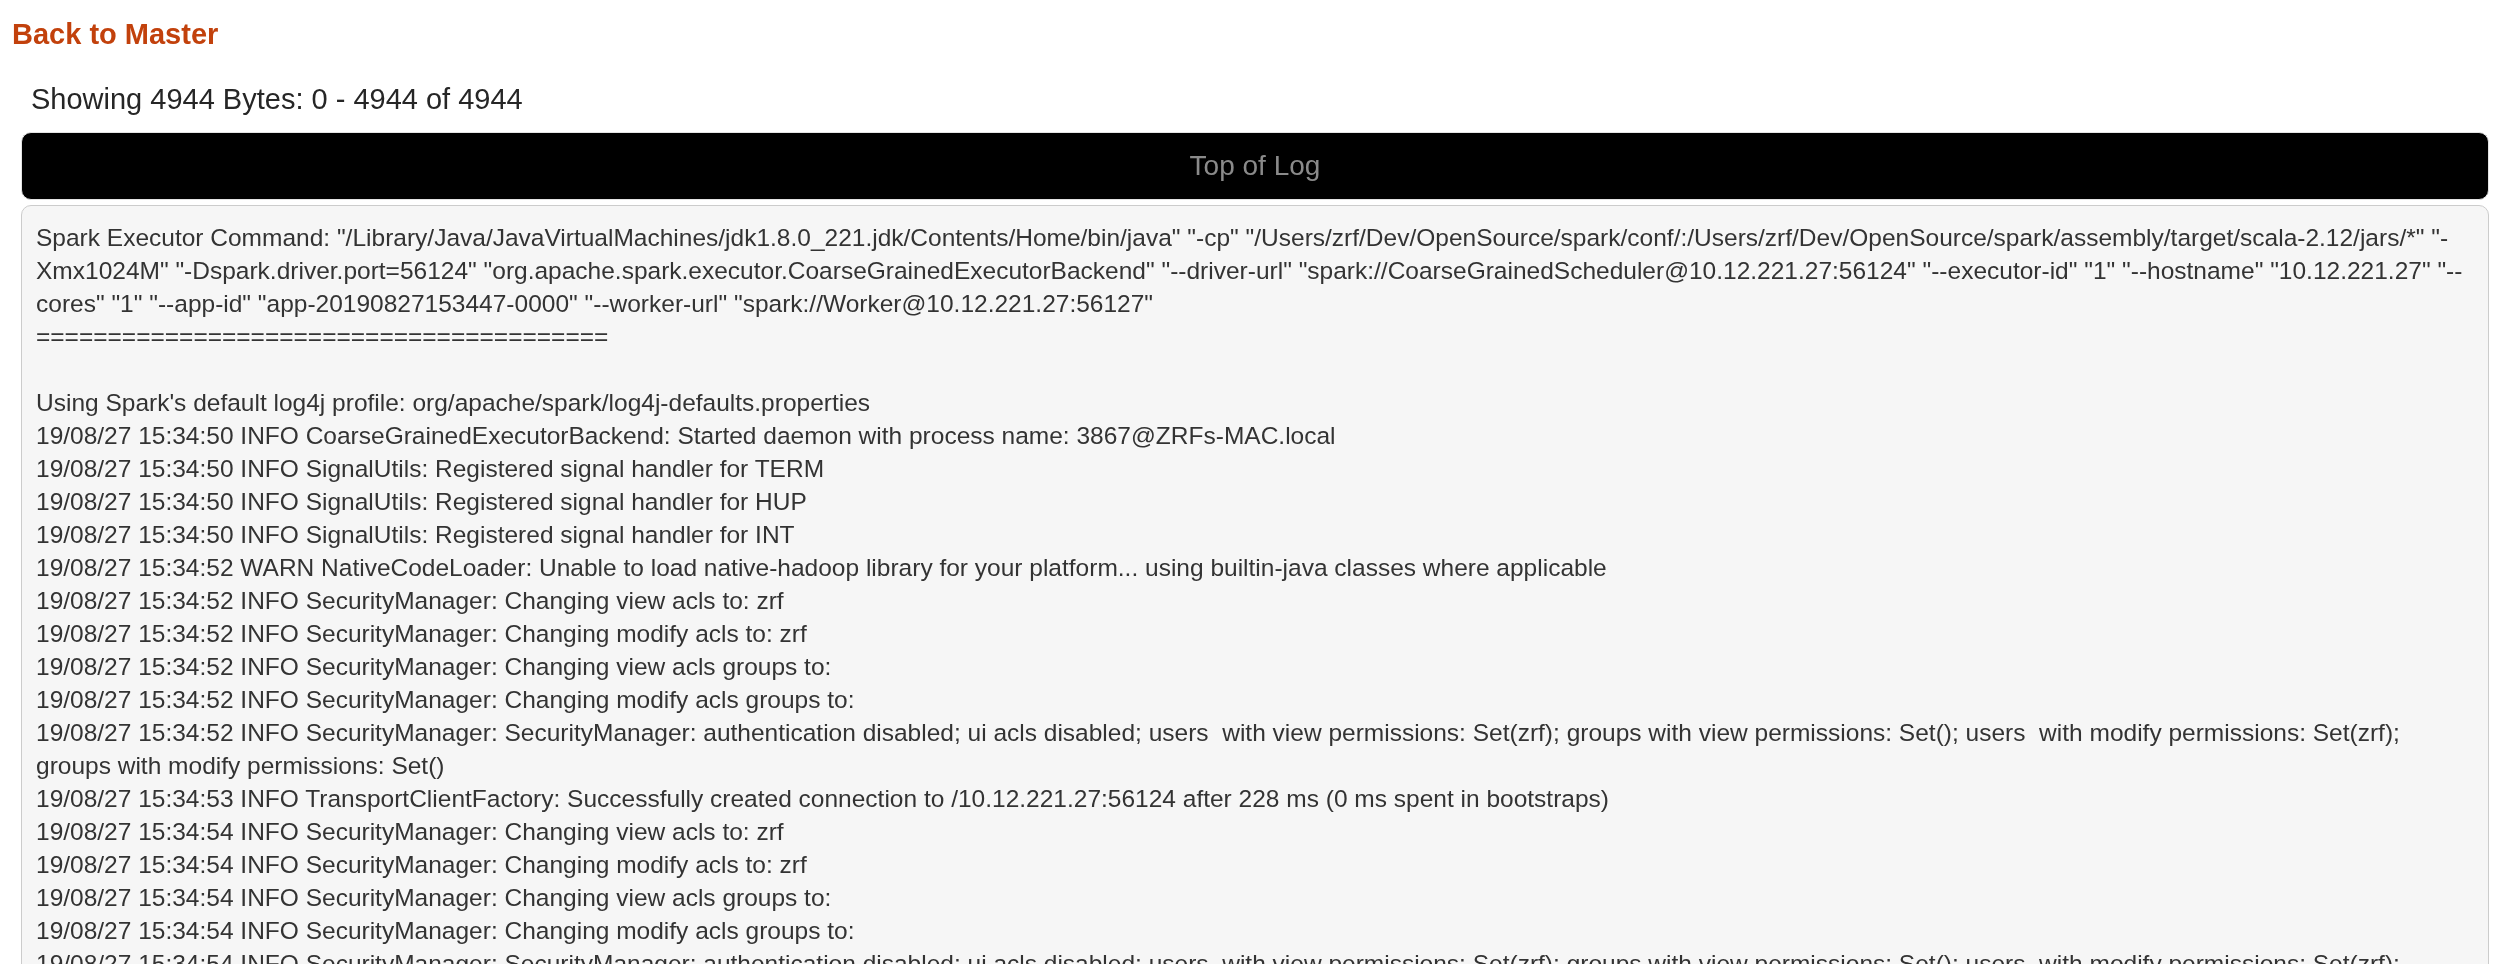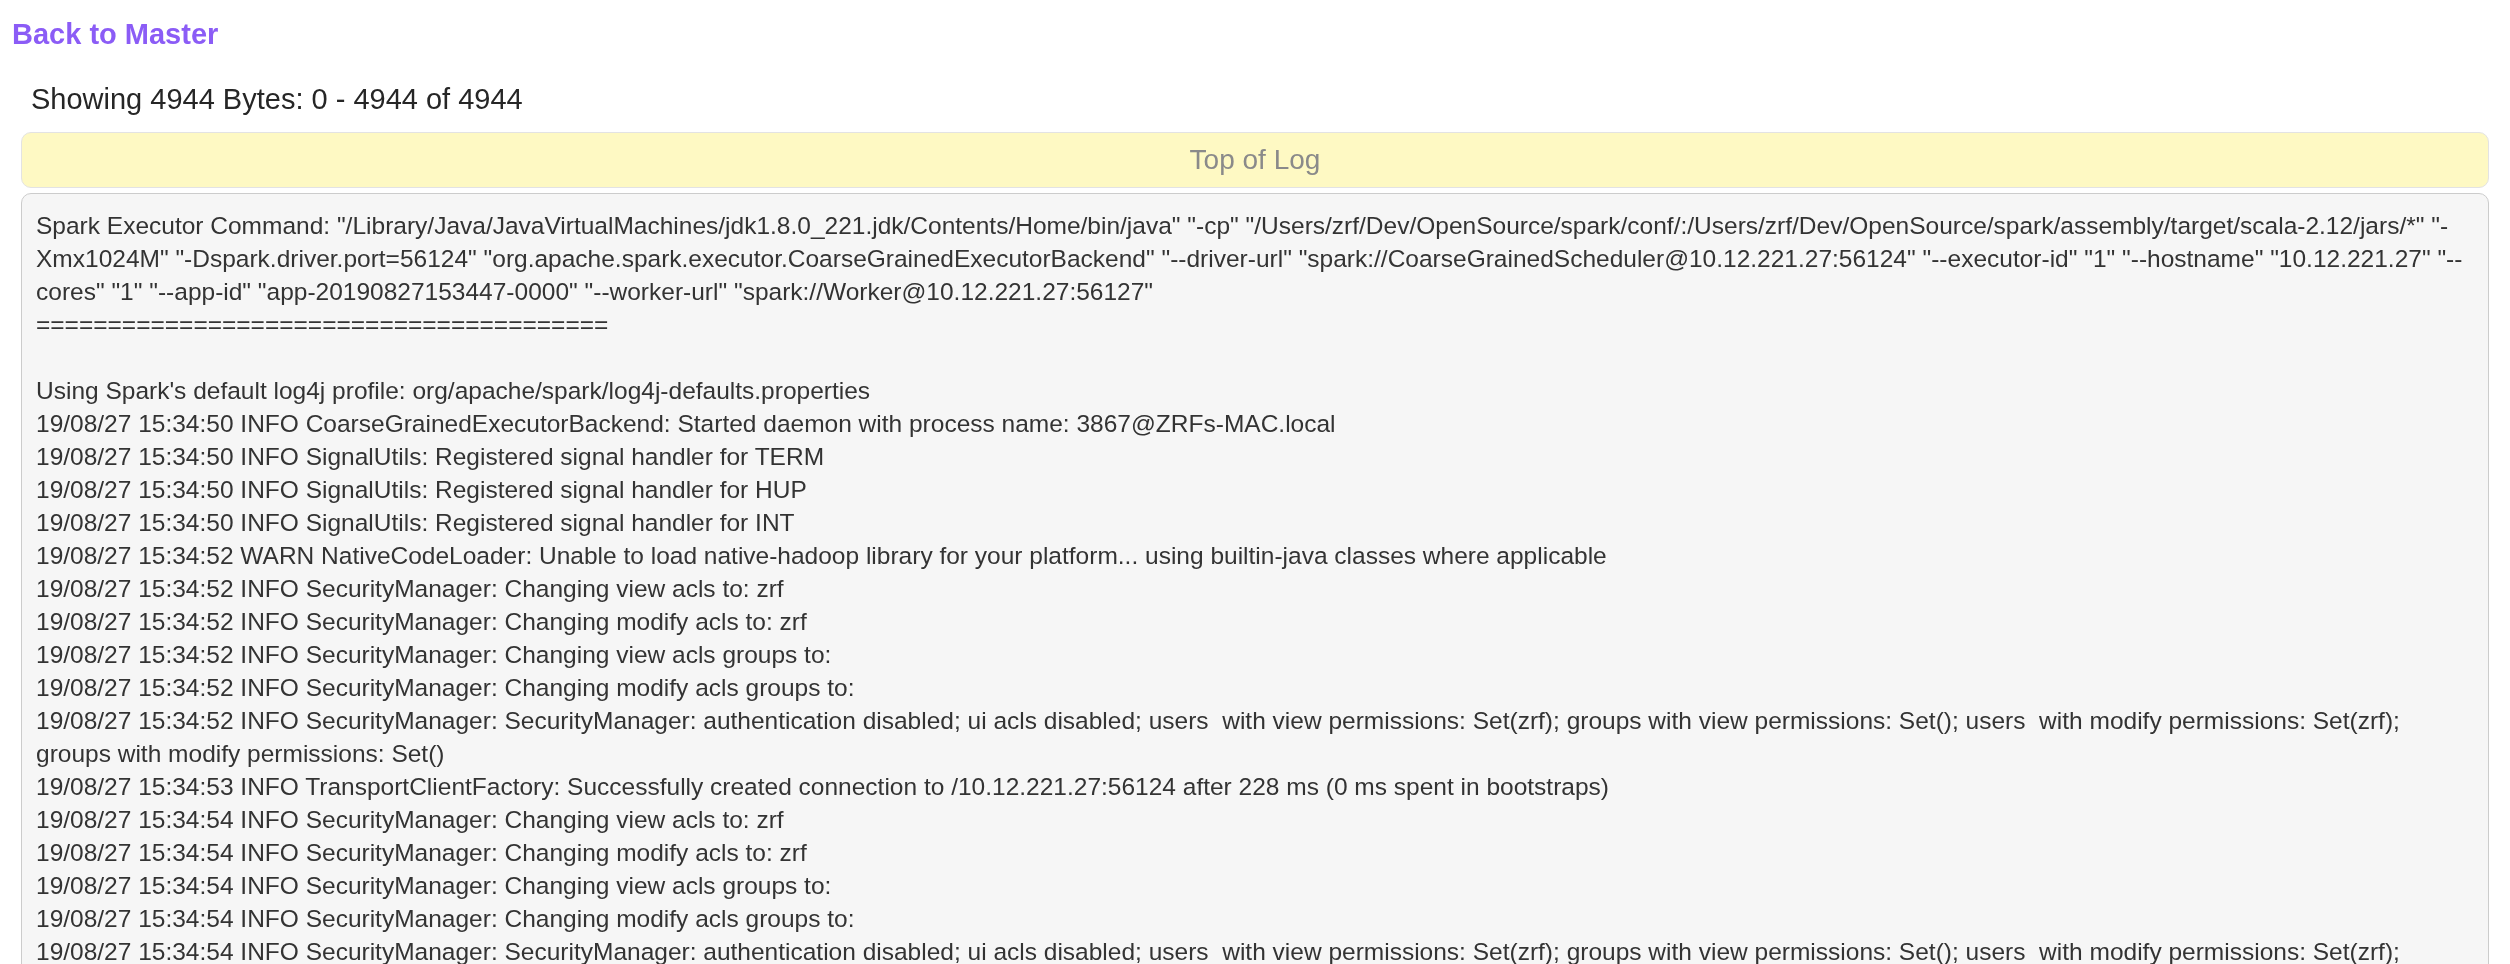--- a/index.html
+++ b/index.html
@@ -11,34 +11,34 @@
   }
   .page {
     width: 2510px;
     padding: 12px 12px 0 12px;
   }
   .back-link {
     display: inline-block;
     margin: 6px 0 0 0;
     font-size: 29px;
     font-weight: bold;
-    color: #8b5cf6;
+    color: #c2410c;
     text-decoration: none;
     cursor: pointer;
   }
   .byte-info {
     margin: 32px 0 16px 19px;
     font-size: 29px;
     font-weight: 400;
     color: #262626;
   }
   .log-banner {
     margin: 0 9px 5px 9px;
-    height: 56px;
-    background: #fef9c3;
+    height: 68px;
+    background: #000000;
     border: 1px solid #e3e3e3;
     border-radius: 10px;
     display: flex;
     align-items: center;
     justify-content: center;
   }
   .log-banner span {
     font-size: 28px;
     color: #8a8a8a;
   }

